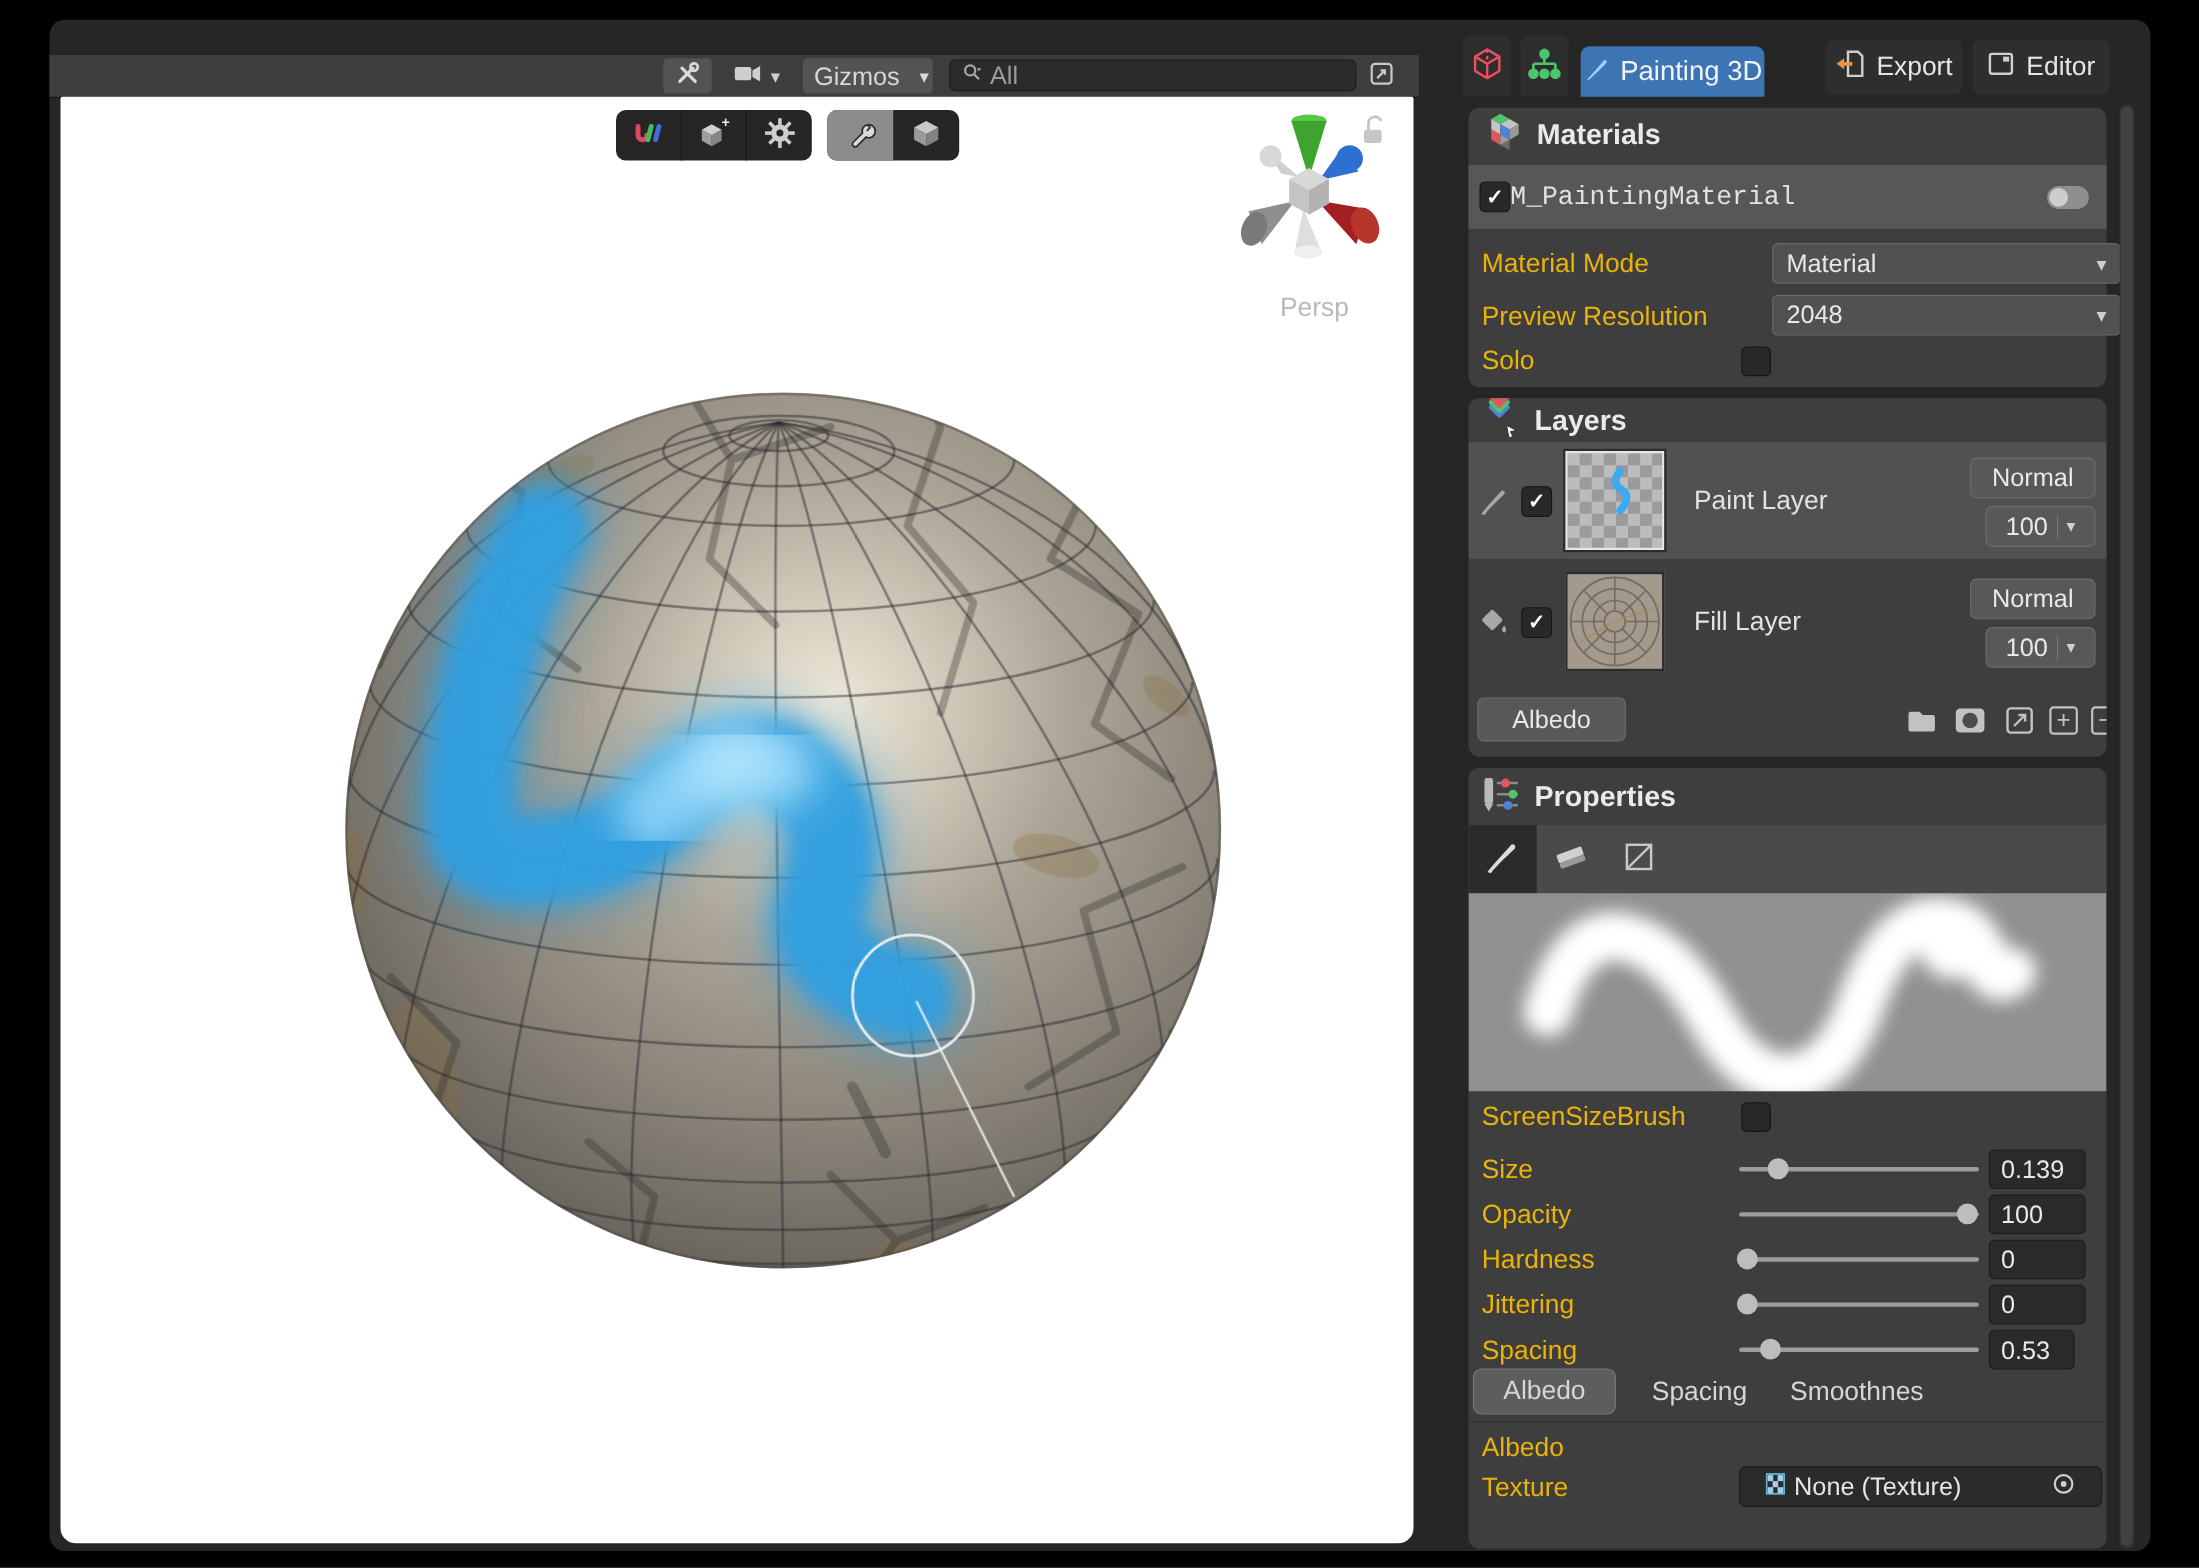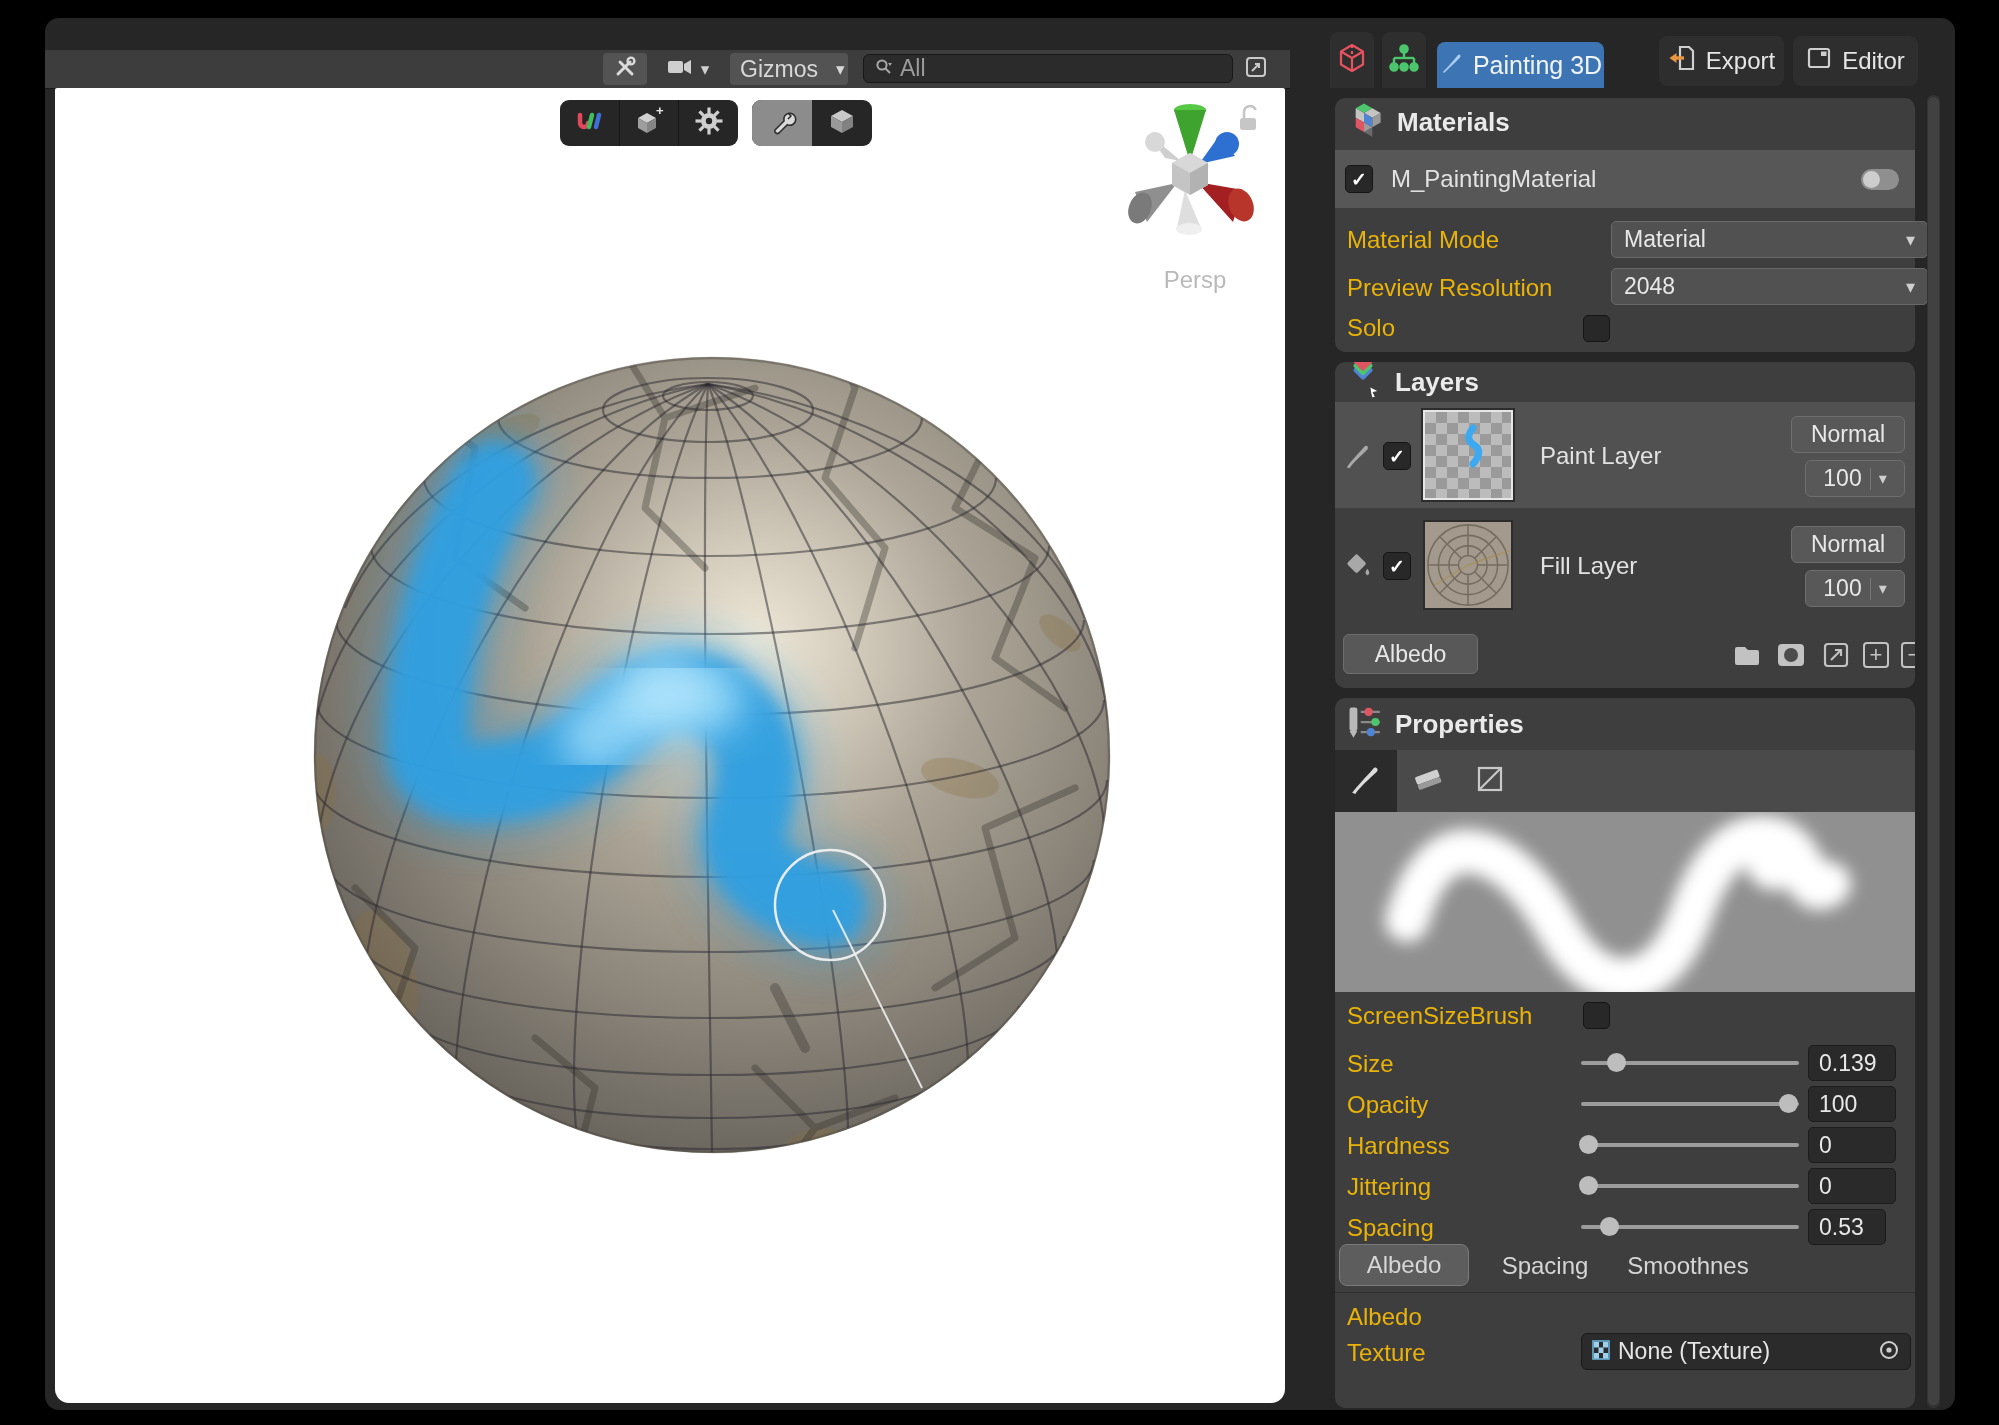--- a/index.html
+++ b/index.html
@@ -324,21 +324,21 @@
                 <polygon points="16,18 16,26 9,22" fill="#9c9c9c" opacity="0.001"></polygon>
                 <polygon points="23,14 30,10 30,18 23,22" fill="#9a9a9a"></polygon>
                 <polygon points="16,26 23,22 23,30" fill="#8a8a8a" opacity="0.6"></polygon>
               </svg>
           </span>
           <span class="title">Materials</span>
         </div>
 
         <div class="abs" style="left:0;top:52px;width:580px;height:58px;background:#575757;display:flex;align-items:center;">
           <div class="chk" style="width:28px;height:28px;margin-left:10px;">✓</div>
-          <span class="txt" style="margin-left:18px;color:#e2e2e2;font-size:24px;">M_PaintingMaterial</span>
+          <span class="txt" style="color:#e2e2e2;font-size:24px;font-family:Liberation Mono, monospace;">M_PaintingMaterial</span>
           <div style="margin-left:auto;margin-right:16px;width:38px;height:21px;background:#8f8f8f;border-radius:11px;position:relative;">
             <div style="position:absolute;left:2px;top:2px;width:17px;height:17px;border-radius:50%;background:#cdcdcd;"></div>
           </div>
         </div>
 
         <span class="abs lbl" style="left:12px;top:128px;">Material Mode</span>
         <div class="abs ddown" style="left:248px;top:123px;width:317px;height:37px;">
           <span>Material</span>
           <span class="arrow">▾</span>
         </div>
@@ -550,21 +550,21 @@
         <div class="abs" style="left:160px;top:548px;width:100px;height:40px;display:flex;align-items:center;justify-content:center;">
           <span class="tabtxt">Spacing</span>
         </div>
         <div class="abs" style="left:288px;top:548px;width:130px;height:40px;display:flex;align-items:center;justify-content:center;">
           <span class="tabtxt">Smoothnes</span>
         </div>
         <div class="abs" style="left:0;top:594px;width:580px;height:1px;background:#2e2e2e;"></div>
 
         <span class="abs lbl" style="left:12px;top:605px;">Albedo</span>
         <span class="abs lbl" style="left:12px;top:641px;">Texture</span>
-        <div class="abs" style="left:246px;top:635px;width:330px;height:37px;background:#2b2b2b;border:1px solid #1a1a1a;border-radius:6px;display:flex;align-items:center;padding:0 10px;box-sizing:border-box;gap:8px;">
+        <div class="abs" style="left:246px;top:635px;width:330px;height:37px;background:#2b2b2b;border:1px solid #1a1a1a;border-radius:6px;display:flex;align-items:center;padding:0 23px;box-sizing:border-box;gap:8px;">
           <span>
             <svg width="18" height="20" viewBox="0 0 18 20">
                 <rect x="1" y="1" width="16" height="18" fill="none" stroke="#6ab0d8" stroke-width="1.6"></rect>
                 <rect x="2" y="2" width="5" height="5.5" fill="#9fd0ea"></rect>
                 <rect x="11" y="2" width="5" height="5.5" fill="#9fd0ea"></rect>
                 <rect x="6.5" y="7.5" width="5" height="5.5" fill="#9fd0ea"></rect>
                 <rect x="2" y="13" width="5" height="5.5" fill="#9fd0ea"></rect>
                 <rect x="11" y="13" width="5" height="5.5" fill="#9fd0ea"></rect>
               </svg>
           </span>

